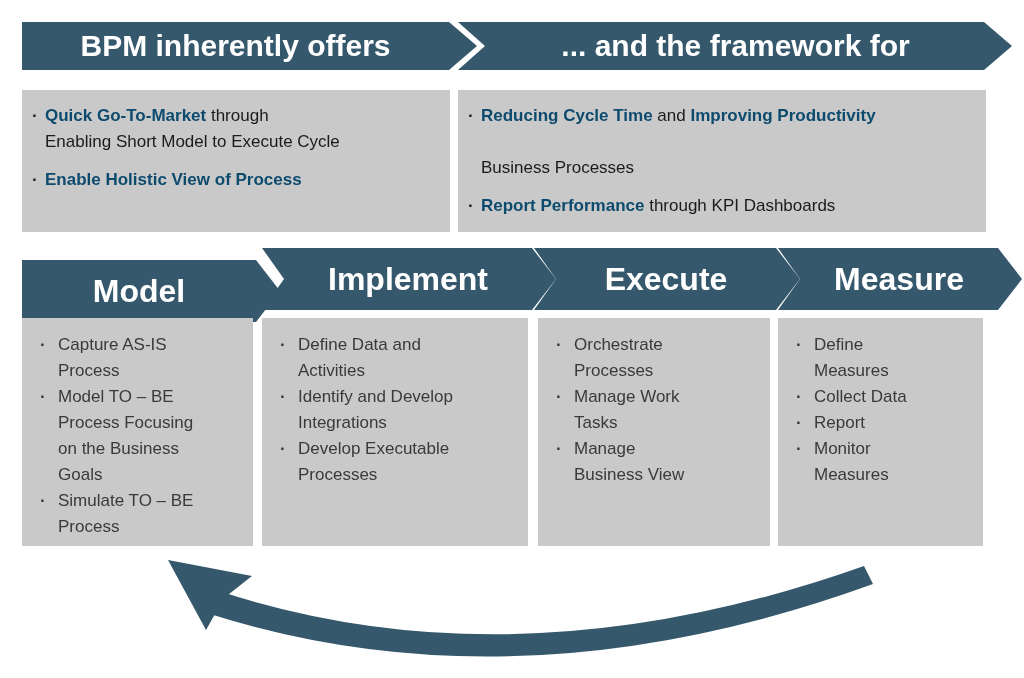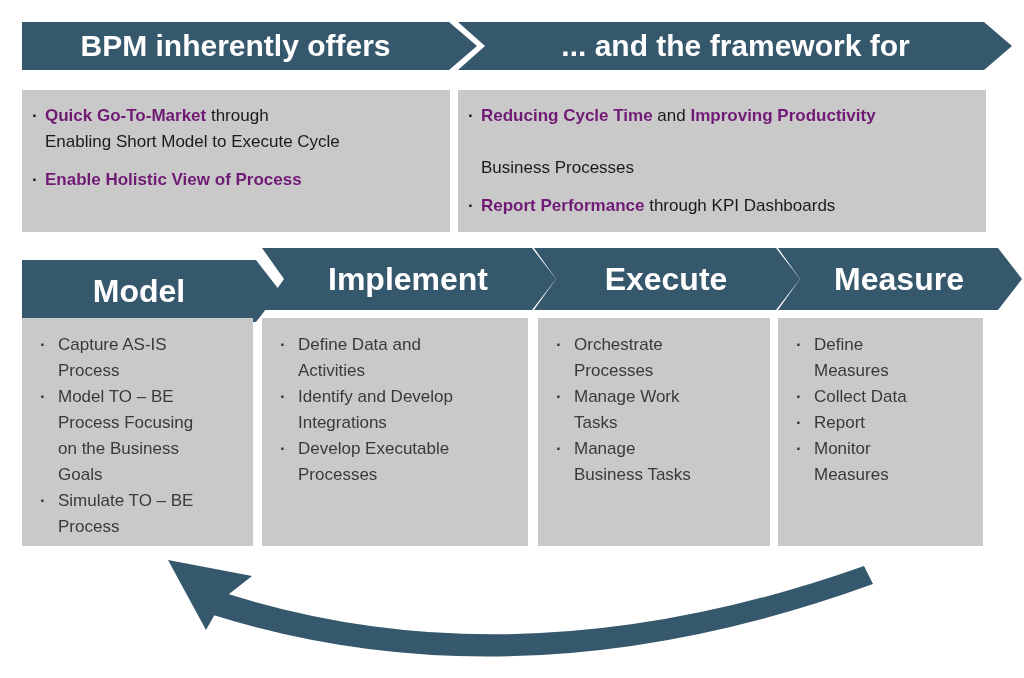--- a/index.html
+++ b/index.html
@@ -34,21 +34,21 @@
   #panel-execute{left:538px;width:232px;}
   #panel-measure{left:778px;width:205px;}
 
   ul.bullets{list-style:none;margin:0;padding:0;}
   ul.bullets li{display:flex;align-items:flex-start;}
   .dot{flex:0 0 auto;width:14px;text-align:left;font-weight:bold;}
   .top-panel .dot{width:13px;}
   .step-panel .dot{width:18px;}
   .btxt{flex:1 1 auto;}
   .pre{white-space:pre-line;}
-  .b{font-weight:bold;color:#701a75;}
+  .b{font-weight:bold;color:#0c4a6e;}
   .top-panel li + li{margin-top:12px;}
   .step-panel li + li{margin-top:0;}
 
   .loop-arrow-svg{position:absolute;left:0;top:0;width:1024px;height:678px;pointer-events:none;}
 </style>
 </head>
 <body>
 
 <div class="canvas">
 
@@ -148,21 +148,21 @@
 Processes</span>
       </li>
       <li>
         <span class="dot">·</span>
         <span class="btxt pre">Manage Work
 Tasks</span>
       </li>
       <li>
         <span class="dot">·</span>
         <span class="btxt pre">Manage
-Business Tasks</span>
+Business View</span>
       </li>
     </ul>
   </div>
 
   <div class="panel step-panel" id="panel-measure">
     <ul class="bullets">
       <li>
         <span class="dot">·</span>
         <span class="btxt pre">Define
 Measures</span>

